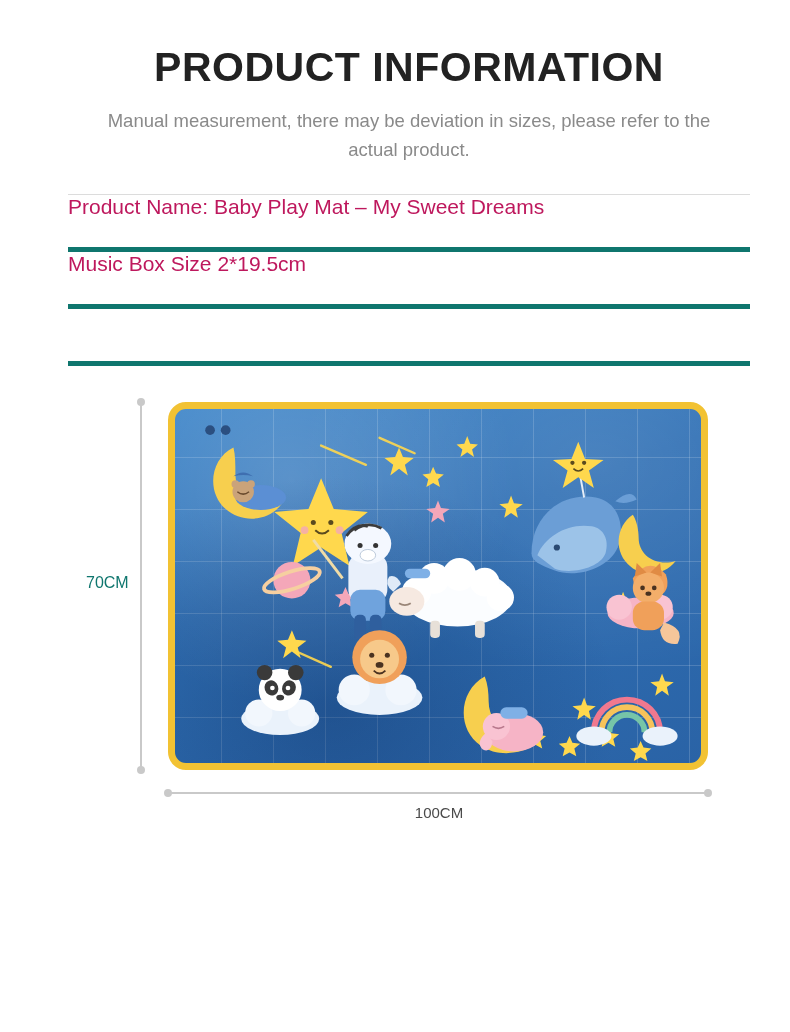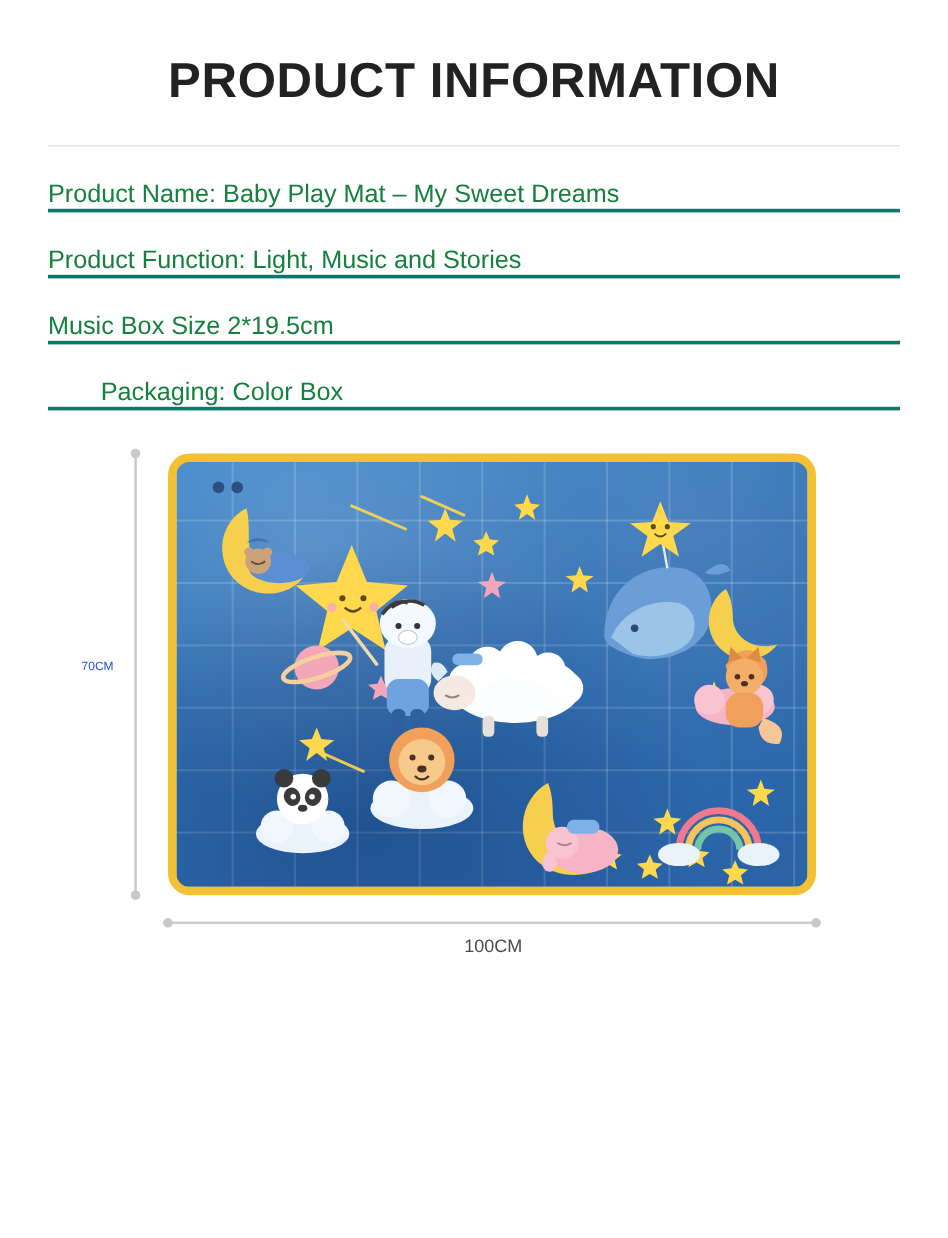--- a/index.html
+++ b/index.html
@@ -13,20 +13,21 @@
     font-family: "Liberation Sans", sans-serif;
     color: #333333;
     overflow: hidden;
     position: relative;
   }
   .page {
     width: 790px;
     height: 1032px;
     position: relative;
     box-sizing: border-box;
+    padding-left: 28px;
   }
 
   
   .header {
     padding-top: 44px;
     text-align: center;
   }
   .title {
     font-size: 41px;
     font-weight: bold;
@@ -43,26 +44,26 @@
     line-height: 1.55;
     text-align: center;
   }
 
   
   .specs {
     margin: 30px 40px 0 40px;
     border-top: 1px solid #dcdcdc;
   }
   .spec-row {
-    border-bottom: 3px solid #0f766e;
+    border-bottom: 5px solid #0f766e;
     height: 52px;
     display: flex;
-    align-items: flex-end;
+    align-items: flex-start;
     font-size: 21px;
-    color: #15803d;
+    color: #be185d;
     white-space: nowrap;
   }
   .spec-row .cell-main {
     flex: 0 0 auto;
   }
   .spec-row .cell-second {
     margin-left: 44px;
     flex: 0 0 auto;
   }
 
@@ -127,24 +128,24 @@
     left: -3px;
     width: 8px;
     height: 8px;
     border-radius: 50%;
     background: #c9c9c9;
   }
   .dim-left::before { top: -4px; }
   .dim-left::after { bottom: -4px; }
   .label-left {
     position: absolute;
-    left: 68px;
+    left: 58px;
     top: 172px;
-    font-size: 10px;
-    color: #1d4ed8;
+    font-size: 16px;
+    color: #0f766e;
   }
   .dim-bottom {
     position: absolute;
     left: 140px;
     top: 390px;
     width: 540px;
     height: 2px;
     background: #c9c9c9;
   }
   .dim-bottom::before, .dim-bottom::after {
@@ -168,34 +169,31 @@
     color: #4a4a4a;
   }
 </style>
 </head>
 <body>
 
 <div class="page">
 
   <div class="header">
     <h1 class="title">PRODUCT INFORMATION</h1>
+    <p class="subtitle">Manual measurement, there may be deviation in sizes, please refer to the actual product.</p>
   </div>
 
   <div class="specs">
     <div class="spec-row">
       <span class="cell-main">Product Name: Baby Play Mat – My Sweet Dreams</span>
     </div>
     <div class="spec-row">
-      <span class="cell-main">Product Function: Light, Music and Stories</span>
-    </div>
-    <div class="spec-row">
       <span class="cell-main">Music Box Size 2*19.5cm</span>
     </div>
     <div class="spec-row">
-      <span class="cell-second">Packaging: Color Box</span>
     </div>
   </div>
 
   <div class="diagram">
 
     <div class="dim-left"></div>
     <div class="label-left">70CM</div>
 
     <div class="mat-wrap">
       <div class="mat">

